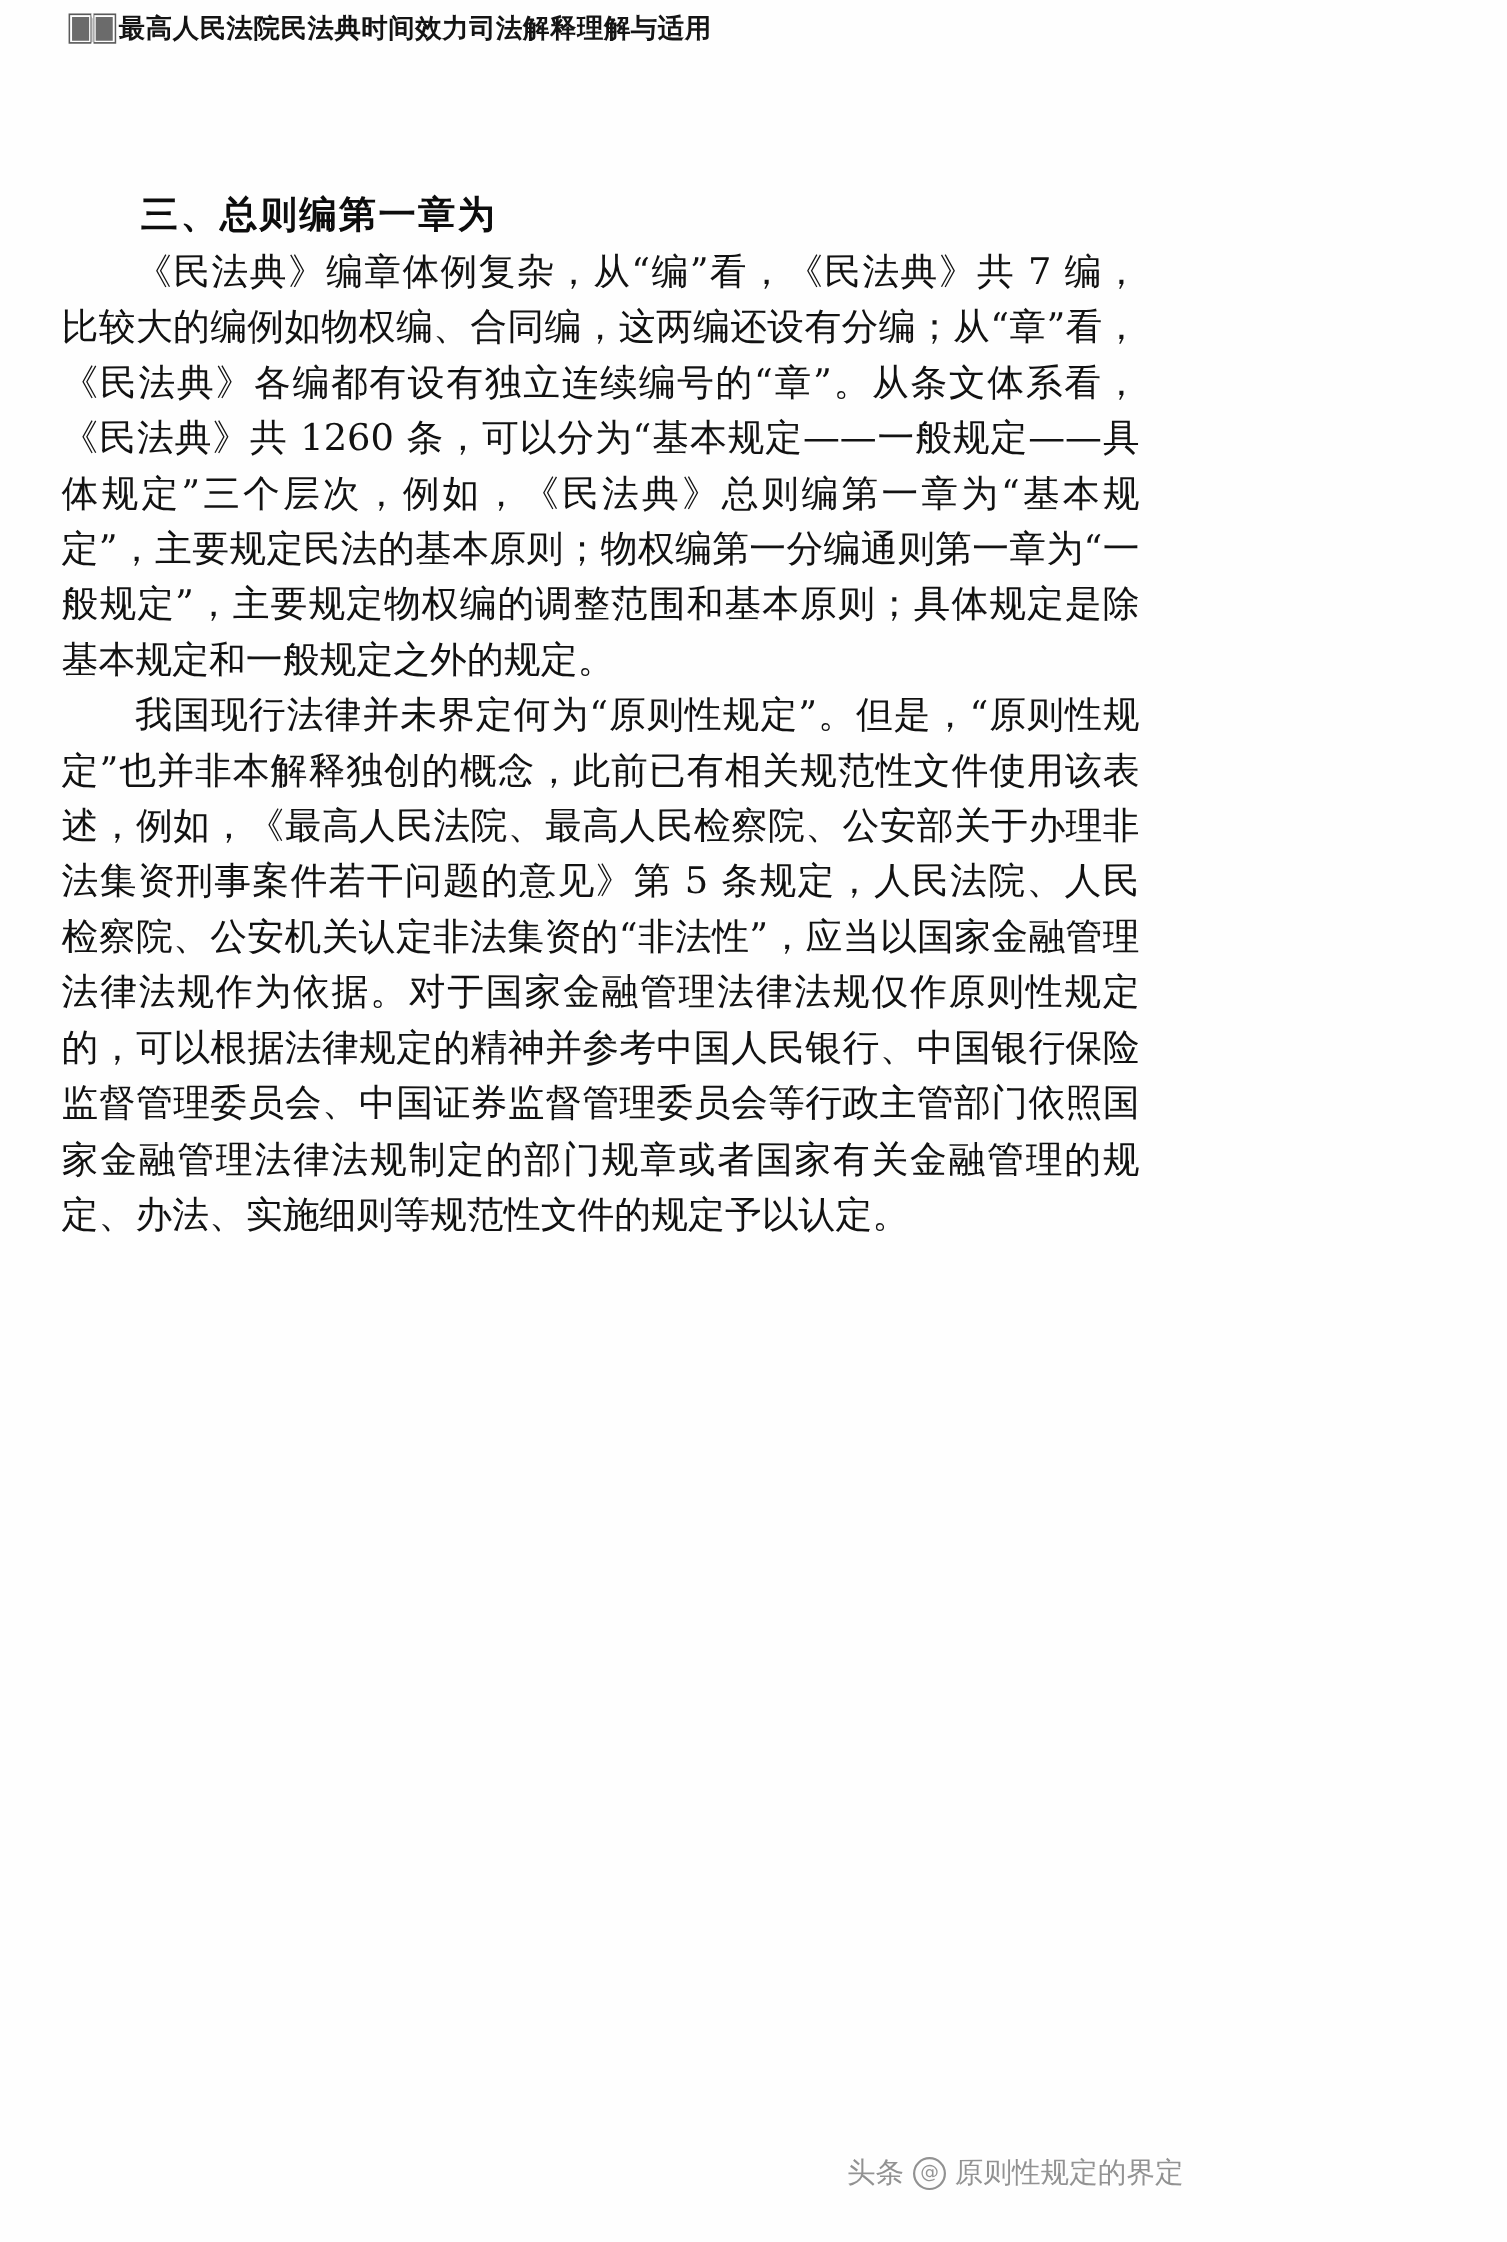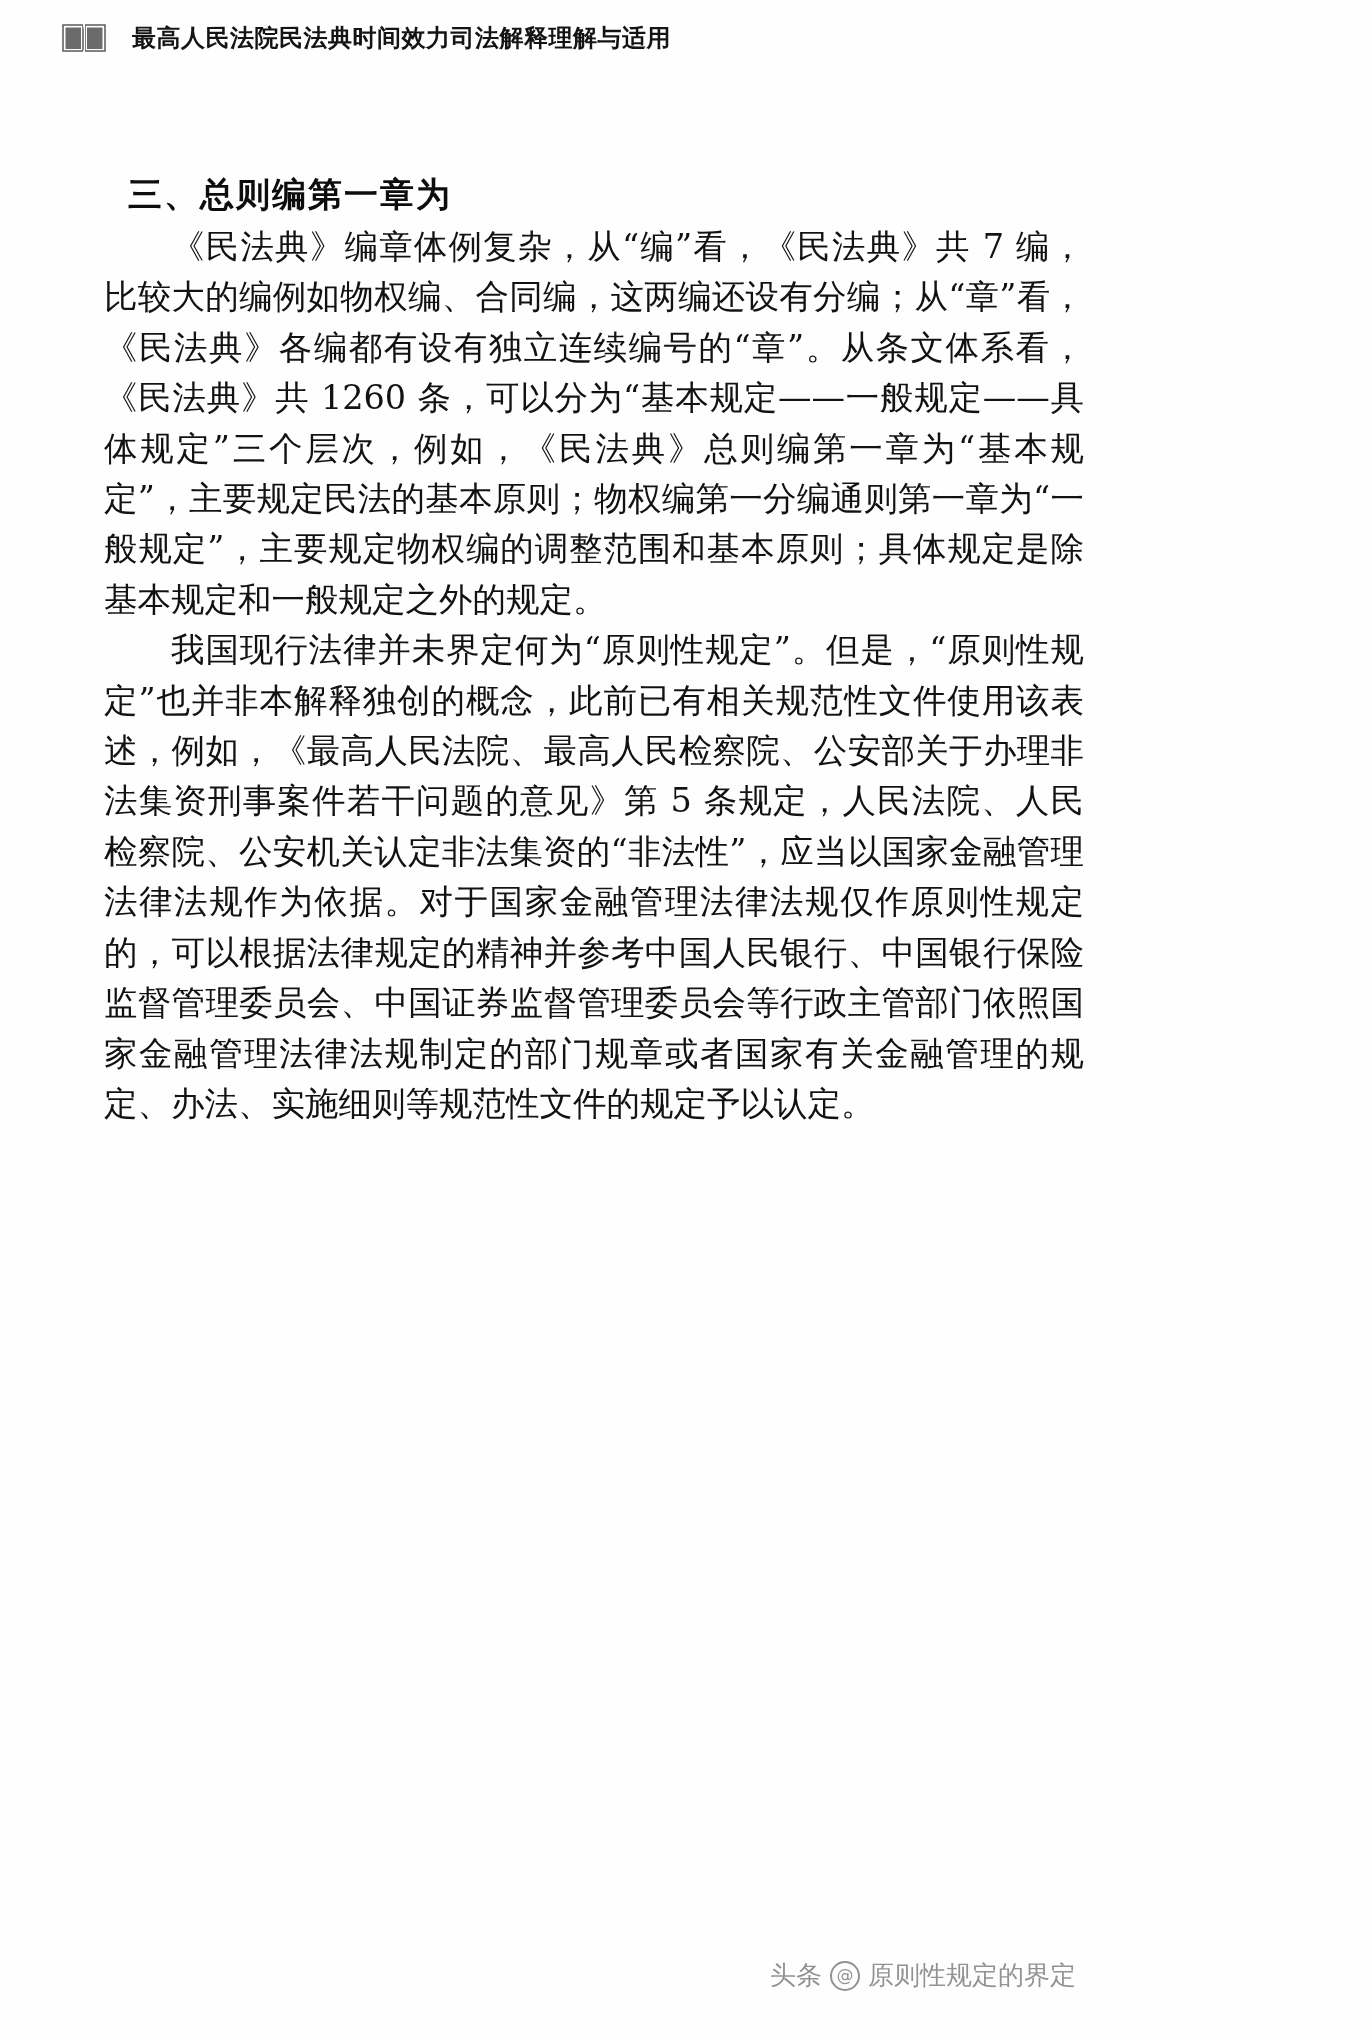--- a/index.html
+++ b/index.html
@@ -19,26 +19,26 @@
   .page {
     position: absolute;
     inset: 0;
     background: #fefefe;
   }
 
   
   .header {
     position: absolute;
     left: 62px;
-    top: 18px;
+    top: 6px;
     right: 62px;
     height: 40px;
     display: flex;
     align-items: center;
-    gap: 26px;
+    gap: 2px;
   }
   .book-icon {
     width: 44px;
     height: 30px;
     flex: 0 0 auto;
     display: block;
   }
   .header-title {
     font-family: "DejaVu Serif", "Liberation Serif", serif;
     font-weight: 700;
@@ -68,21 +68,20 @@
     letter-spacing: 2px;
     color: #0d0d0d;
   }
 
   
   .body-block {
     position: absolute;
     left: 56px;
     top: 222px;
     width: 980px;
-    margin-left: 48px;
   }
   .para {
     font-size: 33.5px;
     line-height: 50.4px;
     text-align: justify;
     text-align-last: left;
     text-justify: inter-character;
     text-indent: 2em;
     margin: 0 0 0 0;
     letter-spacing: 0px;

